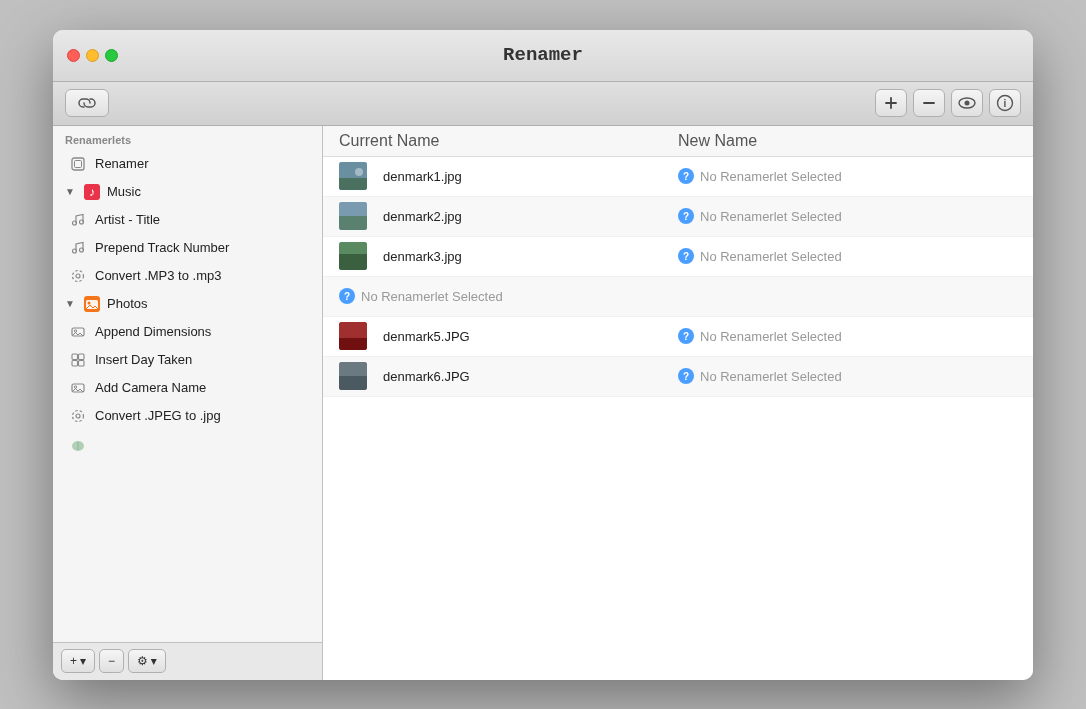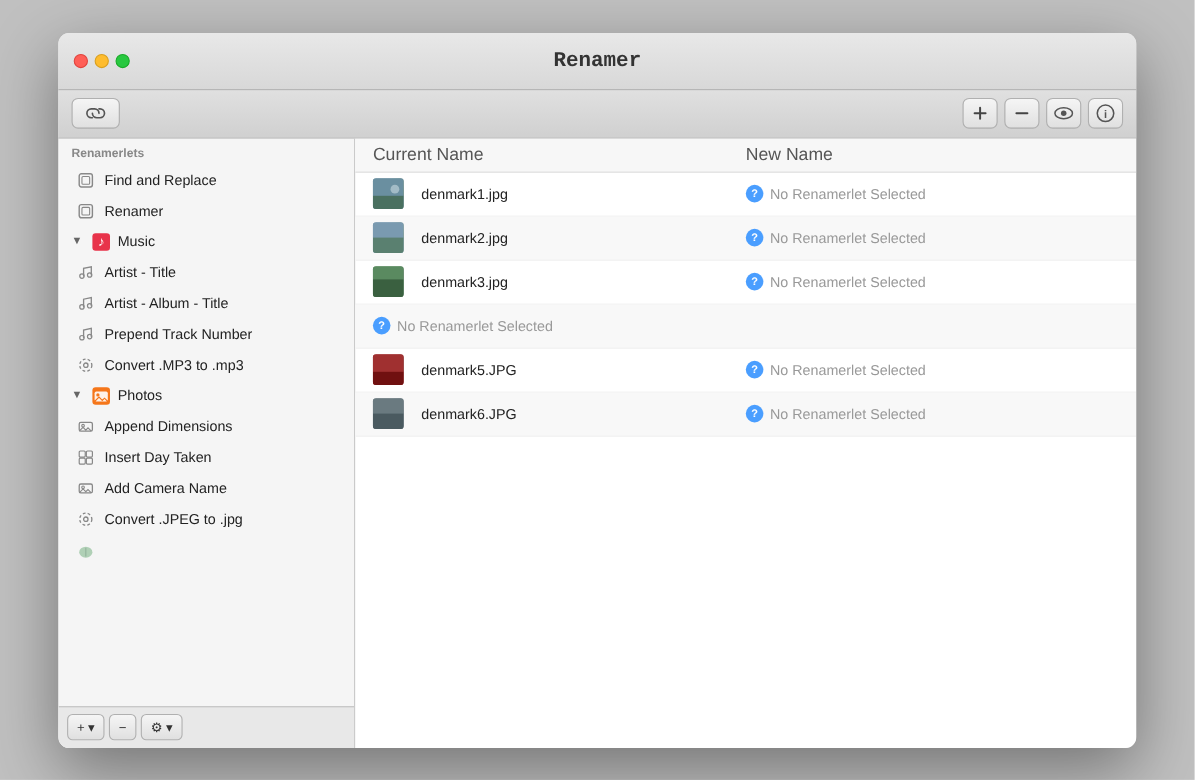--- a/index.html
+++ b/index.html
@@ -354,29 +354,20 @@
       </div>
     </div>
   </div>
 
   <div class="main-content">
 
     <div class="sidebar">
       <div class="sidebar-header">Renamerlets</div>
       <div class="sidebar-list">
 
-        <div class="sidebar-item">
-          <div class="sidebar-icon">
-            <svg width="16" height="16" viewBox="0 0 16 16" fill="none">
-              <rect x="2" y="2" width="12" height="12" rx="2" stroke="#888" stroke-width="1.3" fill="none"></rect>
-              <rect x="4.5" y="4.5" width="7" height="7" rx="1" stroke="#888" stroke-width="1" fill="none"></rect>
-            </svg>
-          </div>
-          <span>Find and Replace</span>
-        </div>
 
         <div class="sidebar-item">
           <div class="sidebar-icon">
             <svg width="16" height="16" viewBox="0 0 16 16" fill="none">
               <rect x="2" y="2" width="12" height="12" rx="2" stroke="#888" stroke-width="1.3" fill="none"></rect>
               <rect x="4.5" y="4.5" width="7" height="7" rx="1" stroke="#888" stroke-width="1" fill="none"></rect>
             </svg>
           </div>
           <span>Renamer</span>
         </div>
@@ -396,30 +387,20 @@
           <div class="sidebar-icon">
             <svg width="14" height="14" viewBox="0 0 14 14" fill="none">
               <path d="M5 10V3l7-1.5V9" stroke="#888" stroke-width="1.2" stroke-linecap="round"></path>
               <circle cx="3.5" cy="10" r="2" stroke="#888" stroke-width="1.1" fill="none"></circle>
               <circle cx="10.5" cy="9" r="2" stroke="#888" stroke-width="1.1" fill="none"></circle>
             </svg>
           </div>
           <span>Artist - Title</span>
         </div>
 
-        <div class="sidebar-item sidebar-item-child">
-          <div class="sidebar-icon">
-            <svg width="14" height="14" viewBox="0 0 14 14" fill="none">
-              <path d="M5 10V3l7-1.5V9" stroke="#888" stroke-width="1.2" stroke-linecap="round"></path>
-              <circle cx="3.5" cy="10" r="2" stroke="#888" stroke-width="1.1" fill="none"></circle>
-              <circle cx="10.5" cy="9" r="2" stroke="#888" stroke-width="1.1" fill="none"></circle>
-            </svg>
-          </div>
-          <span>Artist - Album - Title</span>
-        </div>
 
         <div class="sidebar-item sidebar-item-child">
           <div class="sidebar-icon">
             <svg width="14" height="14" viewBox="0 0 14 14" fill="none">
               <path d="M5 10V3l7-1.5V9" stroke="#888" stroke-width="1.2" stroke-linecap="round"></path>
               <circle cx="3.5" cy="10" r="2" stroke="#888" stroke-width="1.1" fill="none"></circle>
               <circle cx="10.5" cy="9" r="2" stroke="#888" stroke-width="1.1" fill="none"></circle>
             </svg>
           </div>
           <span>Prepend Track Number</span>

